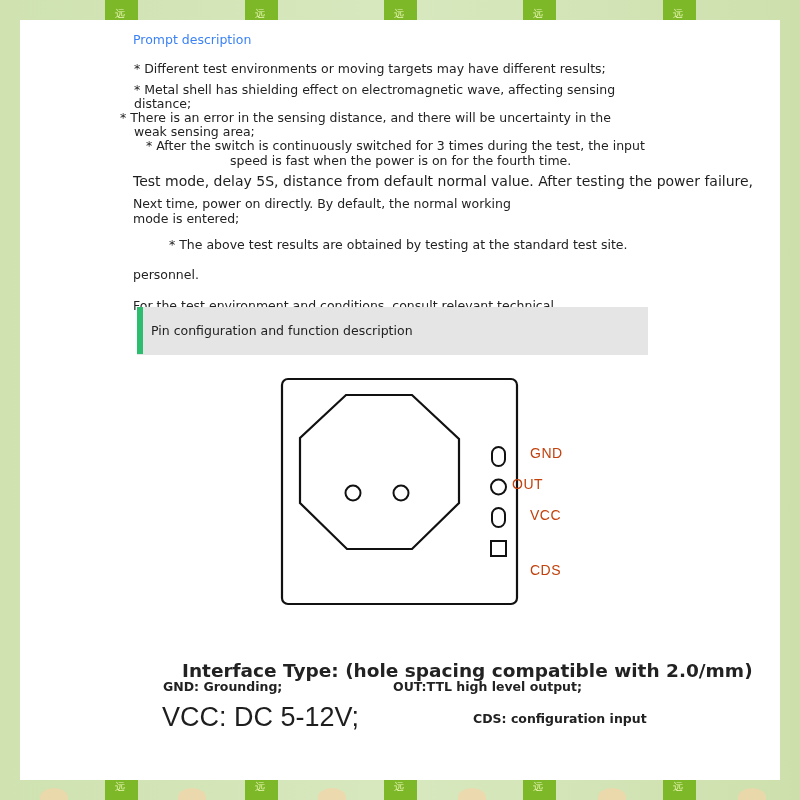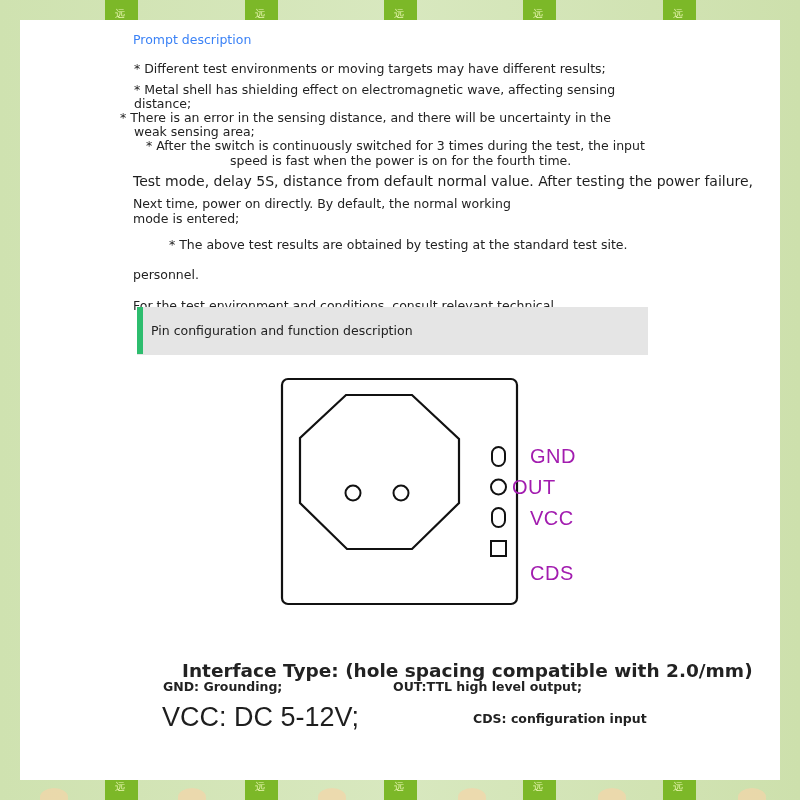--- a/index.html
+++ b/index.html
@@ -71,22 +71,22 @@
   }
   .diagram {
     position: absolute;
     left: 0; top: 0;
     width: 800px; height: 800px;
     pointer-events: none;
   }
   .pin-label {
     position: absolute;
     font-family: "Liberation Sans", sans-serif;
-    font-size: 20px;
-    color: #a21caf;
+    font-size: 14px;
+    color: #c2410c;
     letter-spacing: 0.5px;
     white-space: nowrap;
   }
   .iface-title {
     position: absolute;
     left: 162px; top: 640px;
     font-size: 18.5px;
     font-weight: bold;
     color: #222;
     white-space: nowrap;

